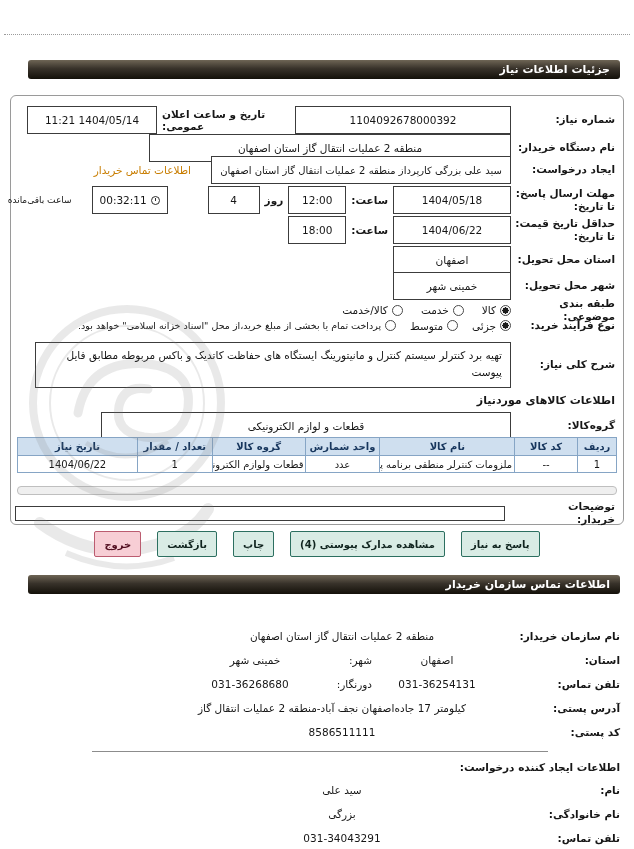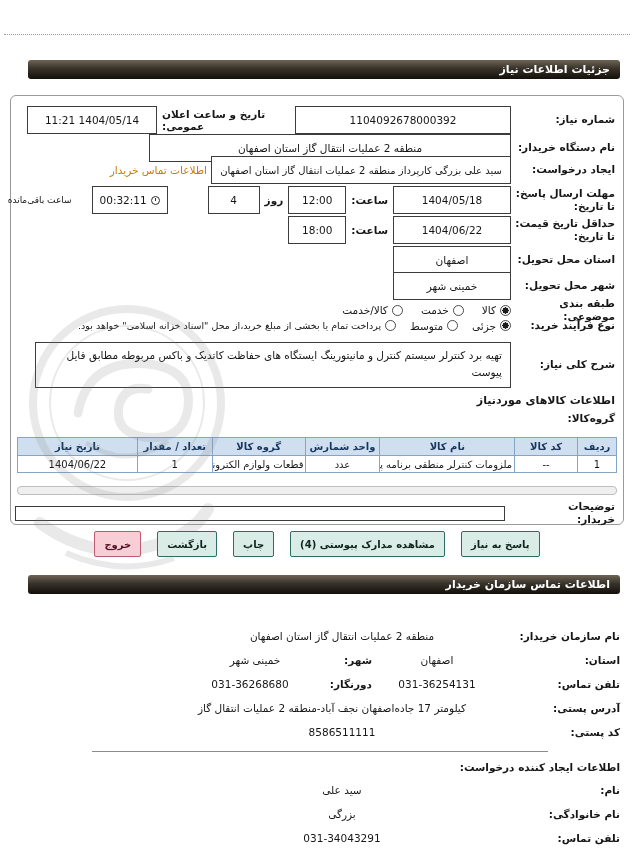--- a/index.html
+++ b/index.html
@@ -17,21 +17,21 @@
 
   .watermark{position:absolute;top:295px;left:6px;opacity:.17;z-index:6;pointer-events:none}
 
   .panel{position:absolute;top:95px;right:10px;left:10px;height:430px;background:#fff;
          border:1px solid #9a9a9a;border-radius:6px}
   .r{position:absolute;right:8px;left:8px;display:flex;align-items:center}
   .lbl{font-weight:bold;width:104px;flex-shrink:0;text-align:right;line-height:1.25;font-size:10.5px}
   .slbl{font-weight:bold;font-size:10.5px;margin:0 5px;flex-shrink:0}
   .bx{border:1px solid #3c3c3c;background:#fff;height:28px;display:flex;align-items:center;
       justify-content:center;font-size:10.5px;padding:0 3px;flex-shrink:0;white-space:nowrap}
-  .link{color:#c87d00;font-size:10.5px;margin-right:4px;white-space:nowrap;cursor:pointer}
+  .link{color:#c87d00;font-size:10.5px;margin-right:20px;white-space:nowrap;cursor:pointer}
 
   .opt{display:flex;align-items:center;margin-left:18px}
   .rd{width:11px;height:11px;border:1px solid #4a4a4a;border-radius:50%;background:#fff;
       flex-shrink:0;margin-left:4px}
   .rd.on{background:radial-gradient(circle,#1c1c1c 0 3px,#fff 3.2px)}
   .optlbl{font-size:10.5px;white-space:nowrap}
   .optsmall{font-size:9.5px;white-space:nowrap}
 
   .clock{width:9px;height:9px;border:1px solid #2e2e2e;border-radius:50%;margin-left:4px;
          position:relative;flex-shrink:0}
@@ -54,21 +54,21 @@
 
   .btns{position:absolute;top:531px;right:0;left:0;display:flex;justify-content:center;gap:16px;z-index:7}
   .btn{height:17px;padding:12px 9px;display:flex;align-items:center;font-size:10px;font-weight:bold;
        border-radius:2px;cursor:pointer;white-space:nowrap}
   .teal{background:#d9ece5;border:1px solid #2c6f60;color:#10241f}
   .pink{background:#f7ced5;border:1px solid #bb5c70;color:#531022}
 
   .contact{position:absolute;top:624px;right:14px;left:10px}
   .crow{display:flex;align-items:center;height:24px;font-size:10.5px}
   .clbl{font-weight:bold;width:118px;text-align:right;flex-shrink:0}
-  .clbl2{font-weight:bold;width:52px;flex-shrink:0}
+  .clbl2{font-weight:normal;width:52px;flex-shrink:0}
   .cval{text-align:center;white-space:nowrap}
   .w320{width:320px}.w340{width:340px}.w130{width:130px}.w140{width:140px}
   .cdiv{border-top:1px solid #8c8c8c;margin:7px 72px 4px 82px}
   .ctitle{font-weight:bold;font-size:10.5px;height:22px;display:flex;align-items:center;margin-top:2px}
   .ltr{direction:ltr;unicode-bidi:isolate}
 </style>
 </head>
 <body>
 
 <div class="dotted"></div>
@@ -175,20 +175,21 @@
     <span class="lbl">شرح کلی نیاز:</span>
     <div class="bigbx">تهیه برد کنترلر سیستم کنترل و مانیتورینگ ایستگاه های حفاظت کاتدیک و باکس مربوطه مطابق فایل پیوست</div>
   </div>
 
   <div class="r" style="top:298px">
     <span class="goods-title">اطلاعات کالاهای موردنیاز</span>
   </div>
 
   <div class="r" style="top:316px">
     <span class="lbl">گروه‌کالا:</span>
+    <span class="bx" style="width:410px">قطعات و لوازم الکترونیکی</span>
   </div>
 
   <table class="tbl">
     <colgroup>
       <col style="width:6.5%">
         <col style="width:10.5%">
         <col style="width:22.5%">
         <col style="width:12.5%">
       <col style="width:15.5%">
         <col style="width:12.5%">

